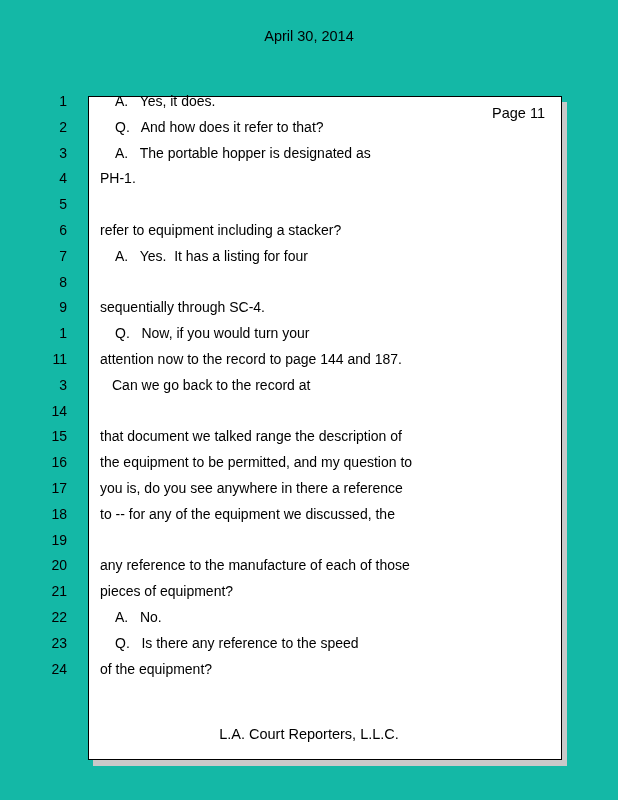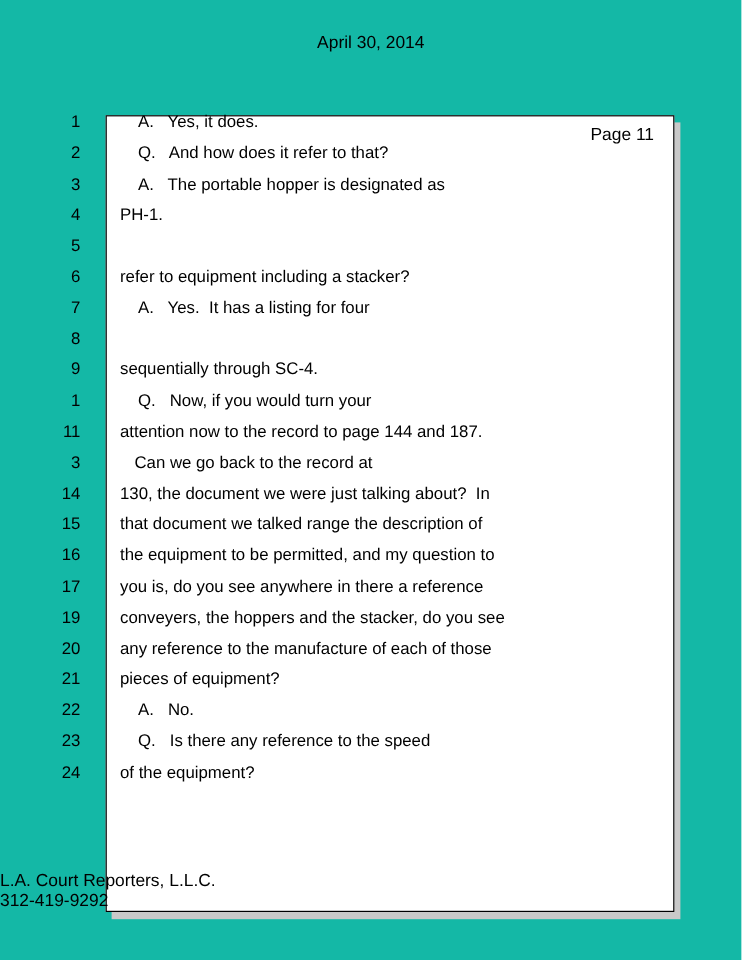--- a/index.html
+++ b/index.html
@@ -66,21 +66,21 @@
     flex: none;
     margin-left: 33px; 
   }
   .txt.qa   { margin-left: 48px; }  
   .txt.para { margin-left: 45px; }  
   .footer {
     position: absolute;
     top: 726px;
     left: 0;
     width: 618px;
-    text-align: left;
+    text-align: center;
     font-size: 14.5px;
     line-height: 17px;
   }
 </style>
 </head>
 <body>
 
 <div class="page">
 
   <div class="date-header">April 30, 2014</div>
@@ -95,30 +95,30 @@
       <div class="row"><div class="num">3</div><div class="txt qa">A.   The portable hopper is designated as</div></div>
       <div class="row"><div class="num">4</div><div class="txt flush">PH-1.</div></div>
       <div class="row"><div class="num">5</div></div>
       <div class="row"><div class="num">6</div><div class="txt flush">refer to equipment including a stacker?</div></div>
       <div class="row"><div class="num">7</div><div class="txt qa">A.   Yes.  It has a listing for four</div></div>
       <div class="row"><div class="num">8</div></div>
       <div class="row"><div class="num">9</div><div class="txt flush">sequentially through SC-4.</div></div>
       <div class="row"><div class="num">1</div><div class="txt qa">Q.   Now, if you would turn your</div></div>
       <div class="row"><div class="num">11</div><div class="txt flush">attention now to the record to page 144 and 187.</div></div>
       <div class="row"><div class="num">3</div><div class="txt para">Can we go back to the record at</div></div>
-      <div class="row"><div class="num">14</div><div class="txt flush">130, the document we were just talking about?  In</div></div>
+      <div class="row"><div class="num">14</div></div>
       <div class="row"><div class="num">15</div><div class="txt flush">that document we talked range the description of</div></div>
       <div class="row"><div class="num">16</div><div class="txt flush">the equipment to be permitted, and my question to</div></div>
       <div class="row"><div class="num">17</div><div class="txt flush">you is, do you see anywhere in there a reference</div></div>
-      <div class="row"><div class="num">19</div><div class="txt flush">conveyers, the hoppers and the stacker, do you see</div></div>
+      <div class="row"><div class="num">18</div><div class="txt flush">to -- for any of the equipment we discussed, the</div></div>
+      <div class="row"><div class="num">19</div></div>
       <div class="row"><div class="num">20</div><div class="txt flush">any reference to the manufacture of each of those</div></div>
       <div class="row"><div class="num">21</div><div class="txt flush">pieces of equipment?</div></div>
       <div class="row"><div class="num">22</div><div class="txt qa">A.   No.</div></div>
       <div class="row"><div class="num">23</div><div class="txt qa">Q.   Is there any reference to the speed</div></div>
       <div class="row"><div class="num">24</div><div class="txt flush">of the equipment?</div></div>
     </div>
 
   <div class="footer">
     <div>L.A. Court Reporters, L.L.C.</div>
-    <div>312-419-9292</div>
   </div>
 
 </div>
 
 </body></html>

